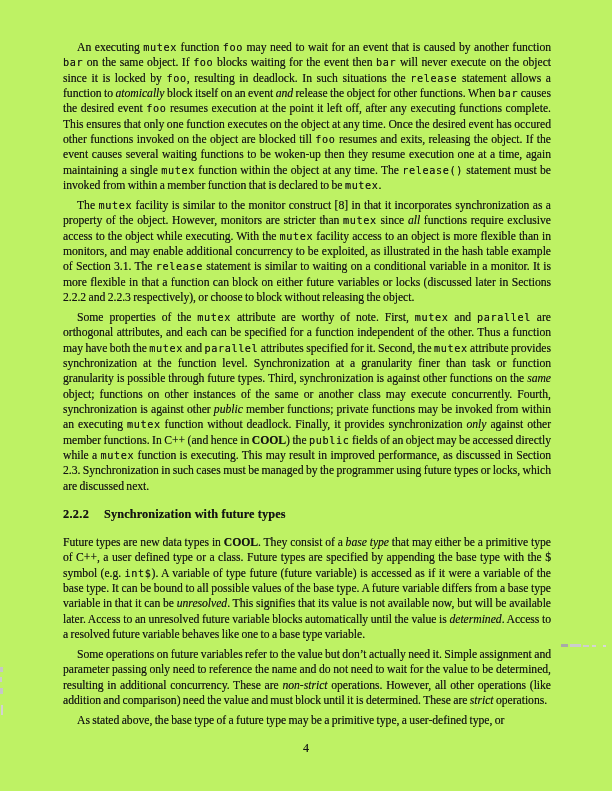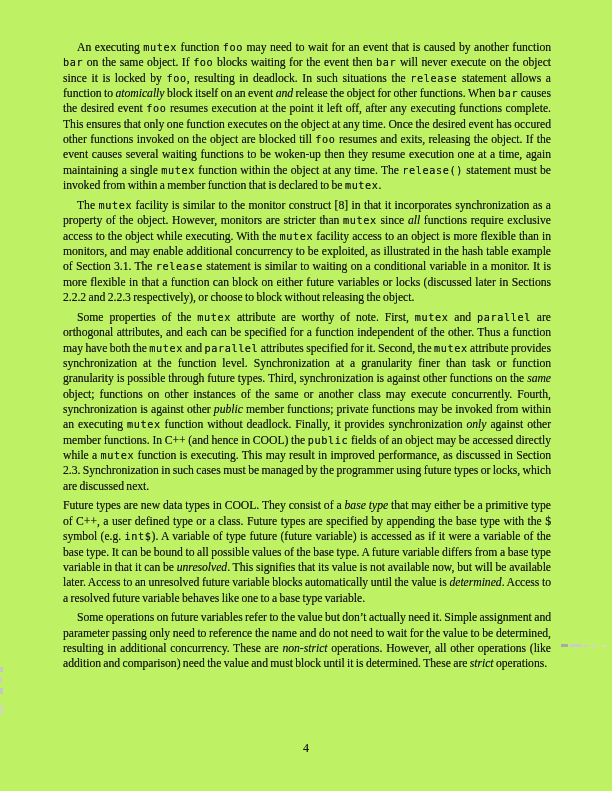--- a/index.html
+++ b/index.html
@@ -32,21 +32,21 @@
     text-shadow: 0 0 0.45px rgba(10,10,10,0.55);
   }
   .para.indent { text-indent: 14px; }
   .seg-code {
     font-family: "DejaVu Sans Mono", "Liberation Mono", monospace;
     font-size: 10.2px;
     letter-spacing: 0.6px;
     word-spacing: 0;
   }
   .seg-i { font-style: italic; }
-  .seg-b { font-weight: 400; }
+  .seg-b { font-weight: 700; }
   .heading {
     margin: 13px 0 13px 0;
     font-size: 12.3px;
     font-weight: 700;
     letter-spacing: 0.1px;
     text-shadow: 0 0 0.45px rgba(10,10,10,0.55);
   }
   .heading .hnum { margin-right: 15px; letter-spacing: 0.3px; }
   .page-number {
     position: absolute;
@@ -71,23 +71,27 @@
 </style>
 </head>
 <body>
 
 <div class="page">
   <div class="content">
     <p class="para indent"><span>An executing </span><span class="seg-code">mutex</span><span> function </span><span class="seg-code">foo</span><span> may need to wait for an event that is caused by another function </span><span class="seg-code">bar</span><span> on the same object.  If </span><span class="seg-code">foo</span><span> blocks waiting for the event then </span><span class="seg-code">bar</span><span> will never execute on the object since it is locked by </span><span class="seg-code">foo</span><span>, resulting in deadlock.  In such situations the </span><span class="seg-code">release</span><span> statement allows a function to </span><span class="seg-i">atomically</span><span> block itself on an event </span><span class="seg-i">and</span><span> release the object for other functions. When </span><span class="seg-code">bar</span><span> causes the desired event </span><span class="seg-code">foo</span><span> resumes execution at the point it left off, after any executing functions complete.  This ensures that only one function executes on the object at any time.  Once the desired event has occured other functions invoked on the object are blocked till </span><span class="seg-code">foo</span><span> resumes and exits, releasing the object.  If the event causes several waiting functions to be woken-up then they resume execution one at a time, again maintaining a single </span><span class="seg-code">mutex</span><span> function within the object at any time.  The </span><span class="seg-code">release()</span><span> statement must be invoked from within a member function that is declared to be </span><span class="seg-code">mutex</span><span>.</span></p>
     <p class="para indent"><span>The </span><span class="seg-code">mutex</span><span> facility is similar to the monitor construct [8] in that it incorporates synchronization as a property of the object.  However, monitors are stricter than </span><span class="seg-code">mutex</span><span> since </span><span class="seg-i">all</span><span> functions require exclusive access to the object while executing.  With the </span><span class="seg-code">mutex</span><span> facility access to an object is more flexible than in monitors, and may enable additional concurrency to be exploited, as illustrated in the hash table example of Section 3.1.  The </span><span class="seg-code">release</span><span> statement is similar to waiting on a conditional variable in a monitor.  It is more flexible in that a function can block on either future variables or locks (discussed later in Sections 2.2.2 and 2.2.3 respectively), or choose to block without releasing the object.</span></p>
     <p class="para indent"><span>Some properties of the </span><span class="seg-code">mutex</span><span> attribute are worthy of note.  First, </span><span class="seg-code">mutex</span><span> and </span><span class="seg-code">parallel</span><span> are orthogonal attributes, and each can be specified for a function independent of the other.  Thus a function may have both the </span><span class="seg-code">mutex</span><span> and </span><span class="seg-code">parallel</span><span> attributes specified for it.  Second, the </span><span class="seg-code">mutex</span><span> attribute provides synchronization at the function level.  Synchronization at a granularity finer than task or function granularity is possible through future types.  Third, synchronization is against other functions on the </span><span class="seg-i">same</span><span> object; functions on other instances of the same or another class may execute concurrently.  Fourth, synchronization is against other </span><span class="seg-i">public</span><span> member functions; private functions may be invoked from within an executing </span><span class="seg-code">mutex</span><span> function without deadlock.  Finally, it provides synchronization </span><span class="seg-i">only</span><span> against other member functions.  In C++ (and hence in </span><span class="seg-b">COOL</span><span>) the </span><span class="seg-code">public</span><span> fields of an object may be accessed directly while a </span><span class="seg-code">mutex</span><span> function is executing.  This may result in improved performance, as discussed in Section 2.3. Synchronization in such cases must be managed by the programmer using future types or locks, which are discussed next.</span></p>
 
+    <h3 class="heading">
+      <span class="hnum">2.2.2</span><span class="htitle">Synchronization with future types</span>
+    </h3>
 
     <p class="para"><span>Future types are new data types in </span><span class="seg-b">COOL</span><span>. They consist of a </span><span class="seg-i">base type</span><span> that may either be a primitive type of C++, a user defined type or a class.  Future types are specified by appending the base type with the $ symbol (e.g. </span><span class="seg-code">int$</span><span>).  A variable of type future (future variable) is accessed as if it were a variable of the base type.  It can be bound to all possible values of the base type.  A future variable differs from a base type variable in that it can be </span><span class="seg-i">unresolved</span><span>.  This signifies that its value is not available now, but will be available later.  Access to an unresolved future variable blocks automatically until the value is </span><span class="seg-i">determined</span><span>.  Access to a resolved future variable behaves like one to a base type variable.</span></p>
     <p class="para indent"><span>Some operations on future variables refer to the value but don’t actually need it.  Simple assignment and parameter passing only need to reference the name and do not need to wait for the value to be determined, resulting in additional concurrency.  These are </span><span class="seg-i">non-strict</span><span> operations.  However, all other operations (like addition and comparison) need the value and must block until it is determined.  These are </span><span class="seg-i">strict</span><span> operations.</span></p>
+    <p class="para indent"><span>As stated above, the base type of a future type may be a primitive type, a user-defined type, or</span></p>
   </div>
 
   <div class="page-number">4</div>
 
   <div class="artifact art-l1"></div>
   <div class="artifact art-l2"></div>
   <div class="artifact art-l3"></div>
   <div class="artifact art-l4"></div>
   <div class="artifact art-r1"></div>
   <div class="artifact art-r2"></div>

